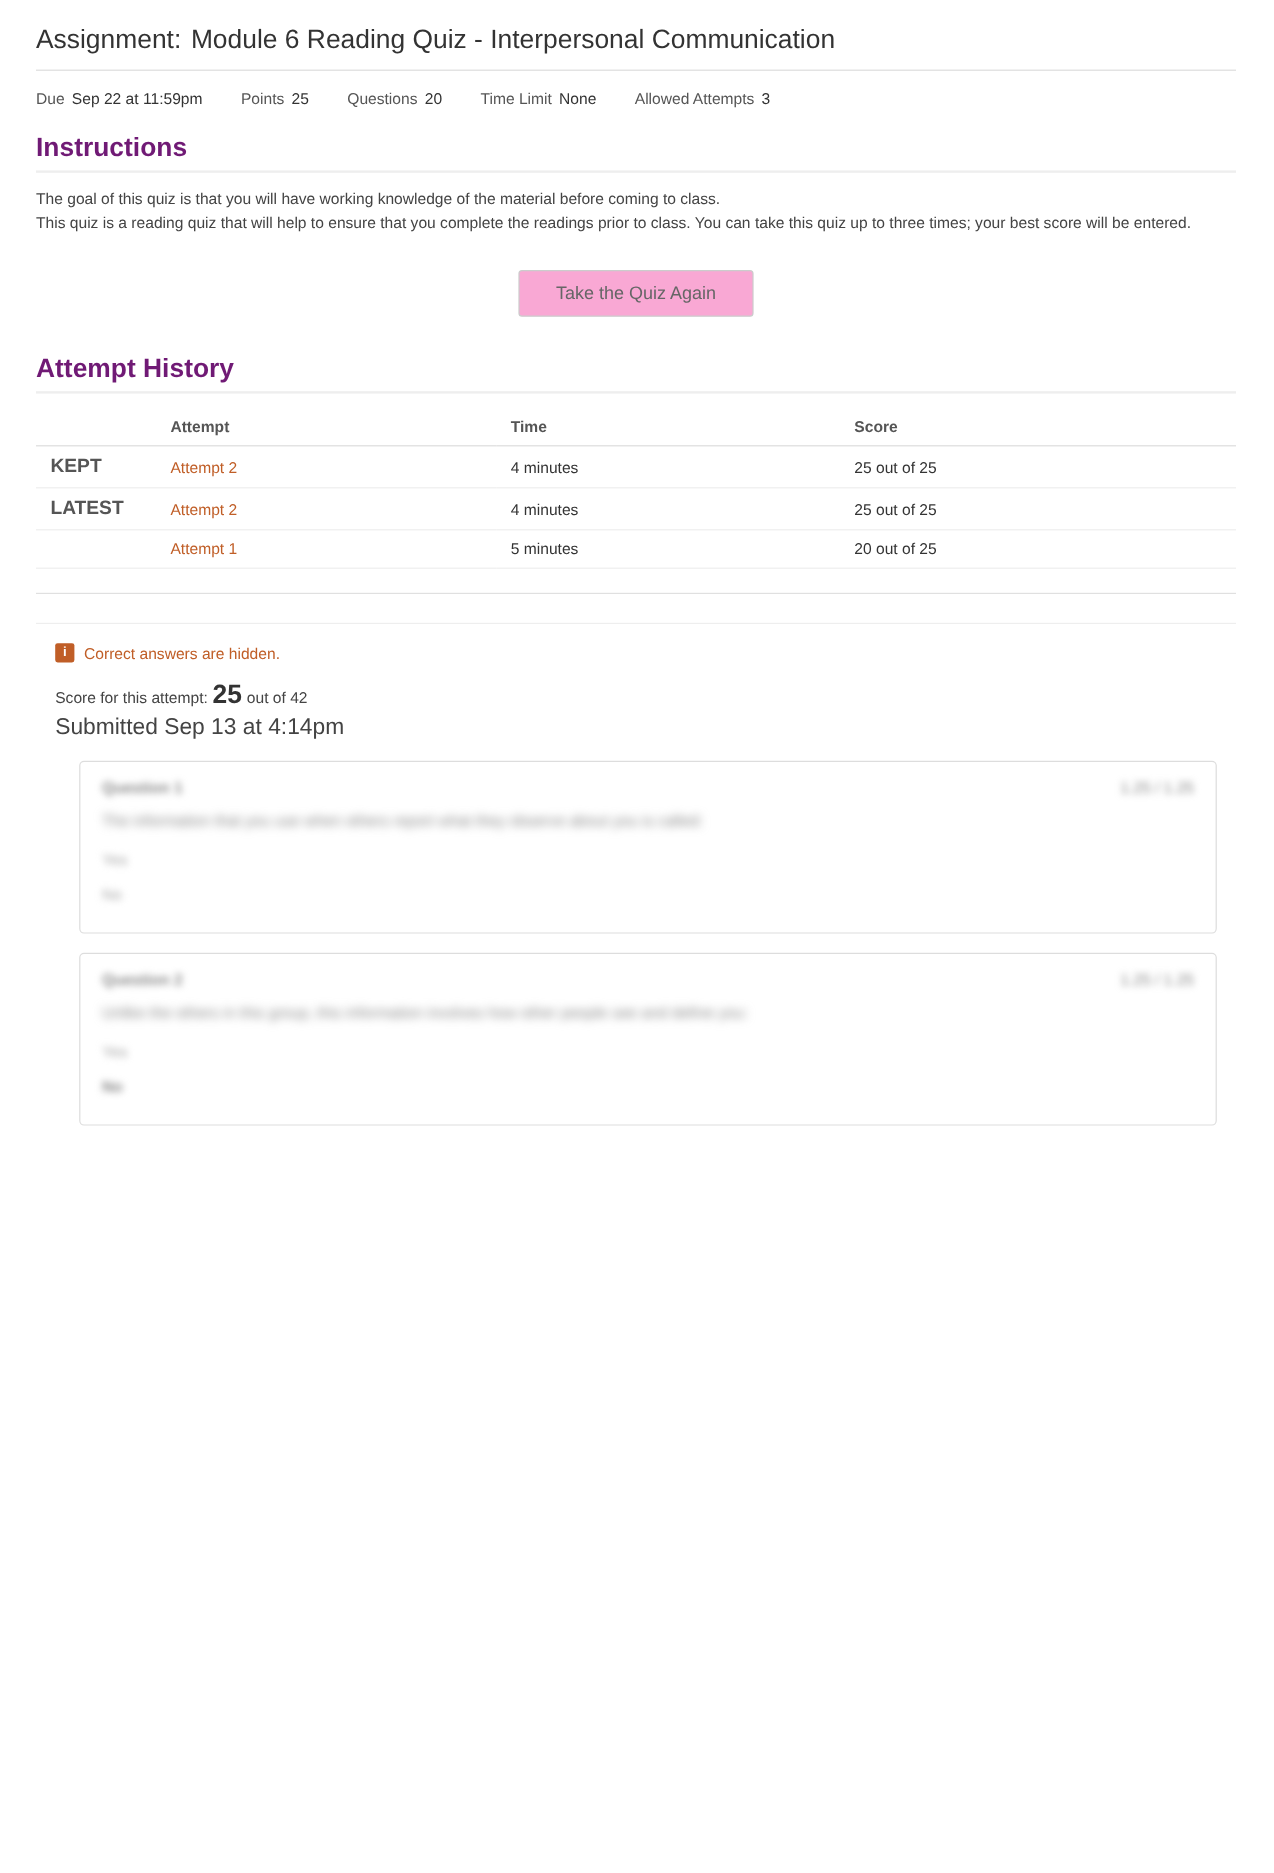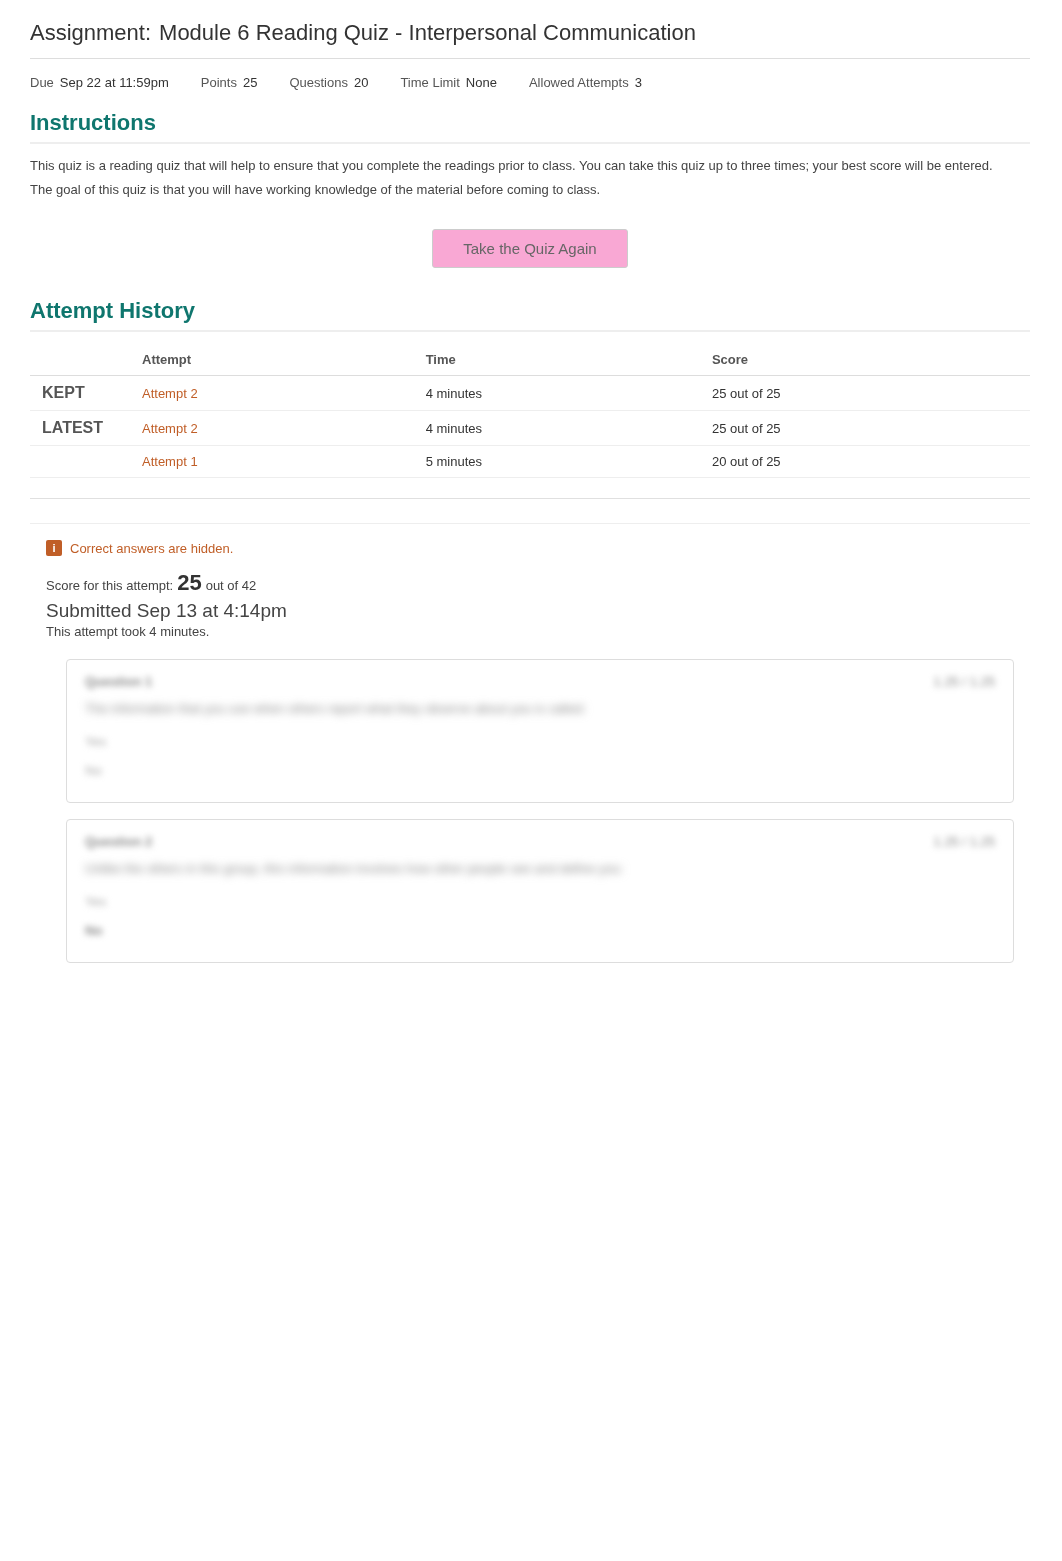--- a/index.html
+++ b/index.html
@@ -57,21 +57,21 @@
     }
 
     .meta-value {
       color: #333;
       font-weight: normal;
     }
 
     .section-title {
       font-size: 22px;
       font-weight: bold;
-      color: #0f766e;
+      color: #701a75;
       margin-bottom: 12px;
       border-bottom: 2px solid #eee;
       padding-bottom: 6px;
     }
 
     .instructions-text {
       font-size: 13px;
       color: #444;
       line-height: 1.5;
       margin-bottom: 30px;
@@ -275,22 +275,22 @@
     </div>
     <div class="meta-item">
       <span class="meta-label">Allowed Attempts</span>
       <span class="meta-value">3</span>
     </div>
   </div>
 
   <div>
     <div class="section-title">Instructions</div>
     <div class="instructions-text">
+      <p style="margin-top:4px;">The goal of this quiz is that you will have working knowledge of the material before coming to class.</p>
       <p>This quiz is a reading quiz that will help to ensure that you complete the readings prior to class. You can take this quiz up to three times; your best score will be entered.</p>
-      <p style="margin-top:4px;">The goal of this quiz is that you will have working knowledge of the material before coming to class.</p>
     </div>
   </div>
 
   <div class="quiz-button-container">
     <button class="quiz-button">Take the Quiz Again</button>
   </div>
 
   <div class="attempt-history-section">
     <div class="section-title">Attempt History</div>
     <table class="attempt-table">
@@ -333,21 +333,20 @@
       <span>Correct answers are hidden.</span>
     </div>
 
     <div class="score-line">
       <span>Score for this attempt:</span>
       <span class="score-number">25</span>
       <span>out of 42</span>
     </div>
 
     <div class="submitted-line">Submitted Sep 13 at 4:14pm</div>
-    <div class="took-line">This attempt took 4 minutes.</div>
 
     <div>
 
       <div class="question-card">
         <div class="question-header">
           <span class="question-label">Question 1</span>
           <span class="question-score">1.25 / 1.25</span>
         </div>
         <div class="question-text">
           The information that you use when others report what they observe about you is called:

